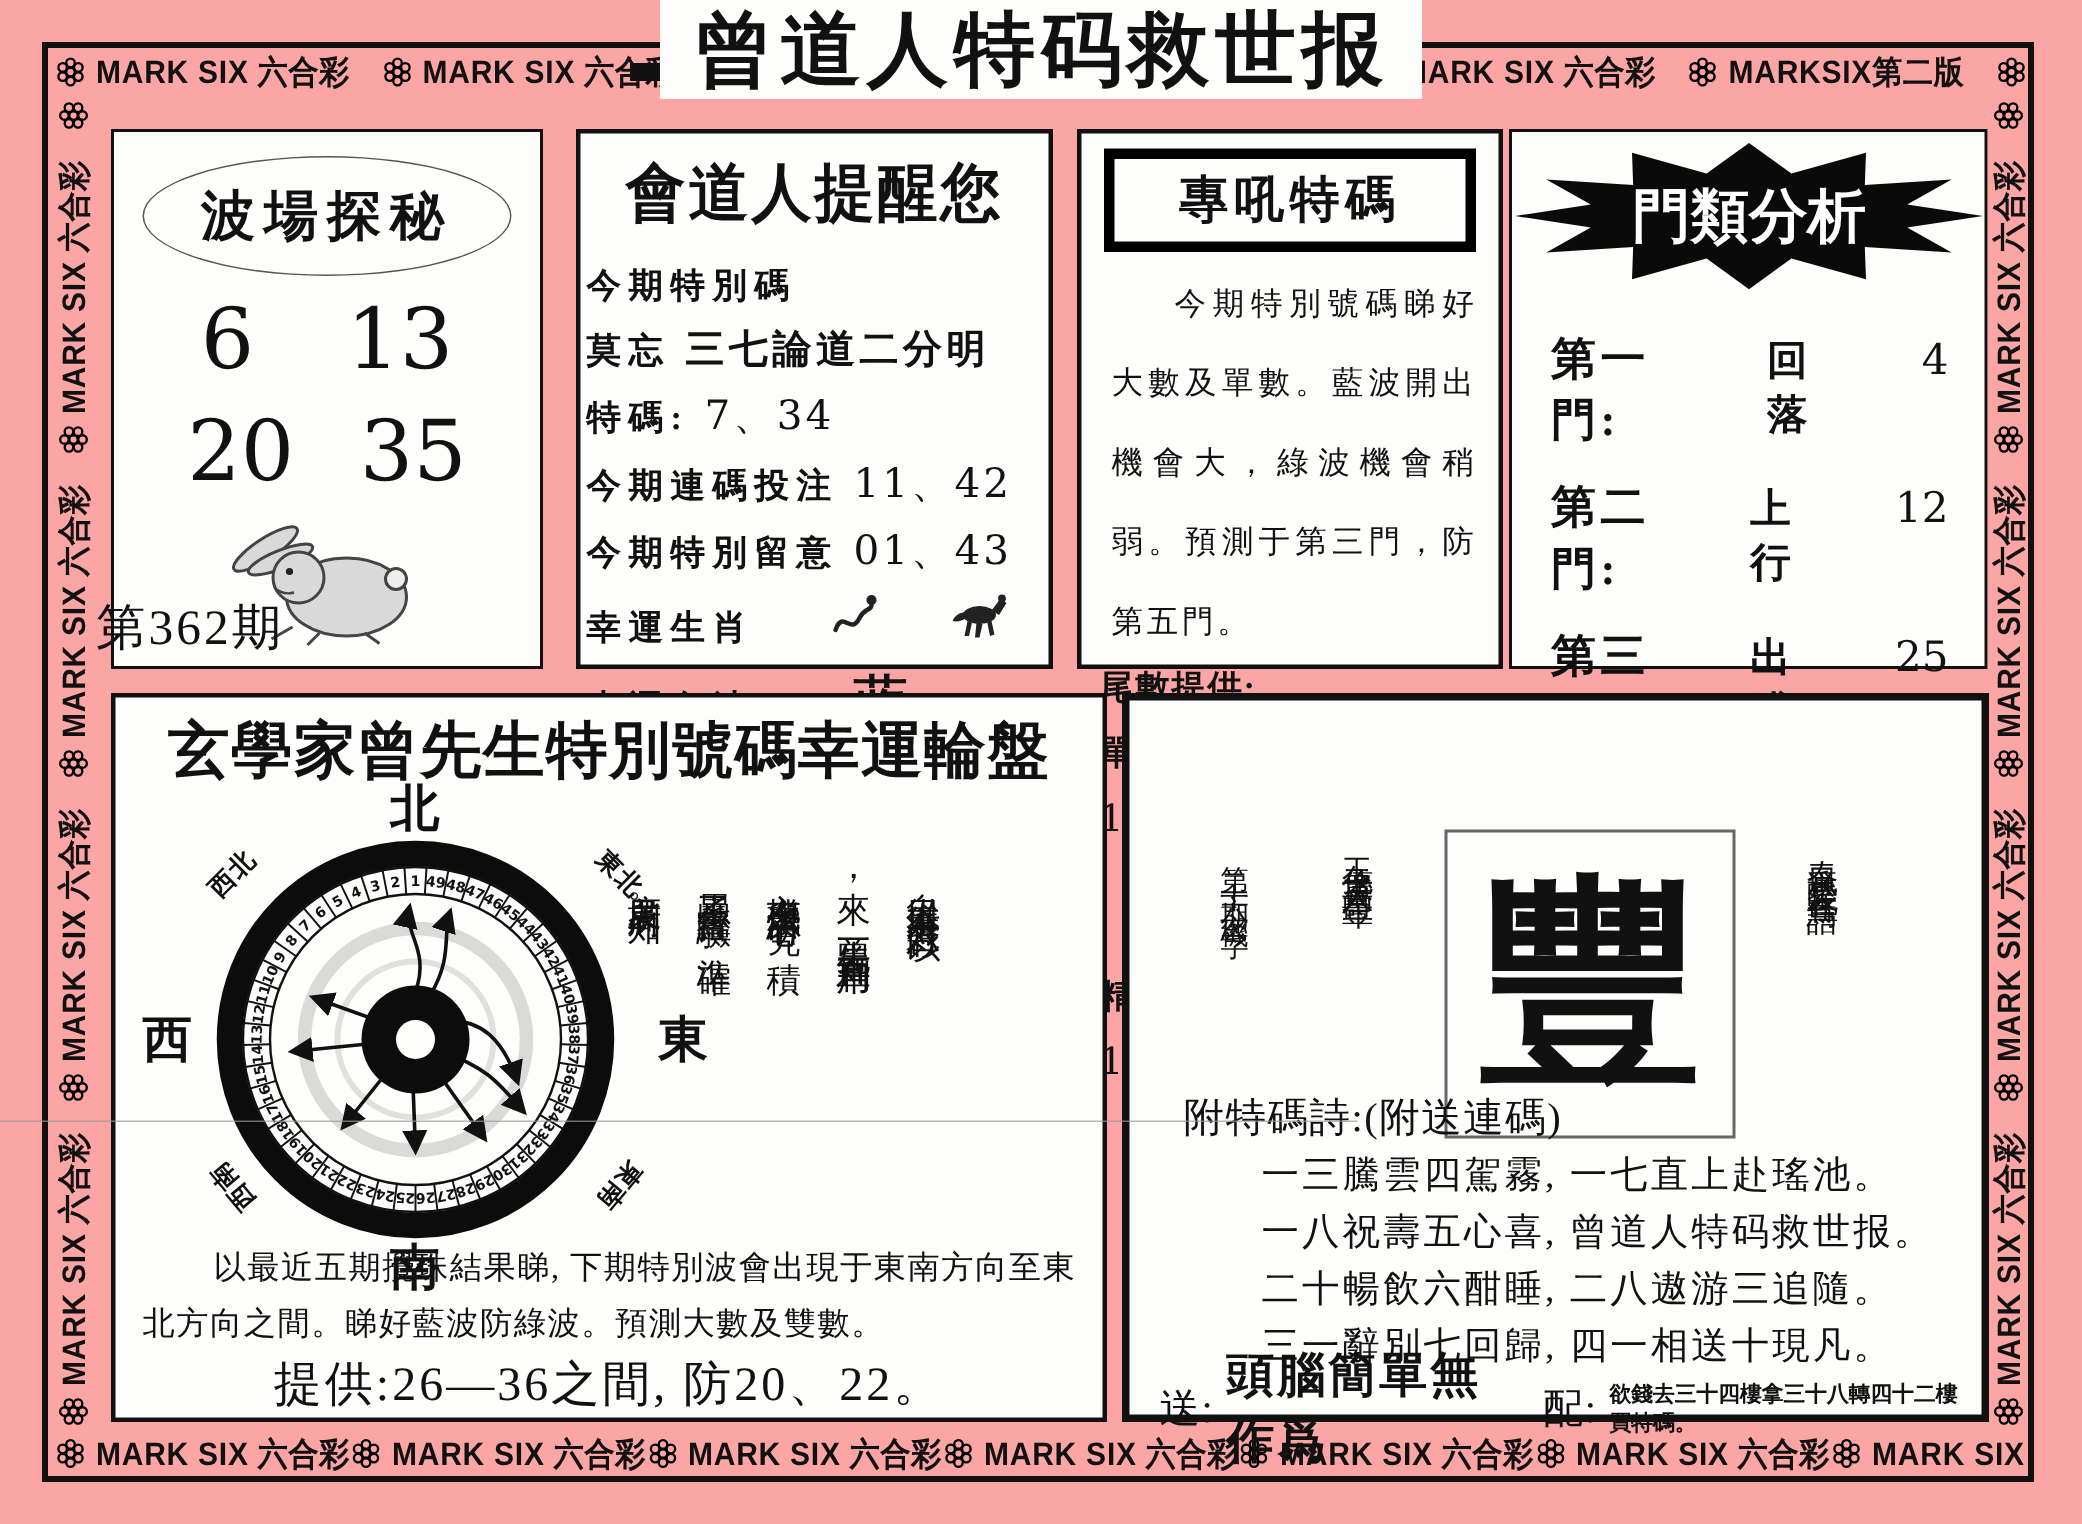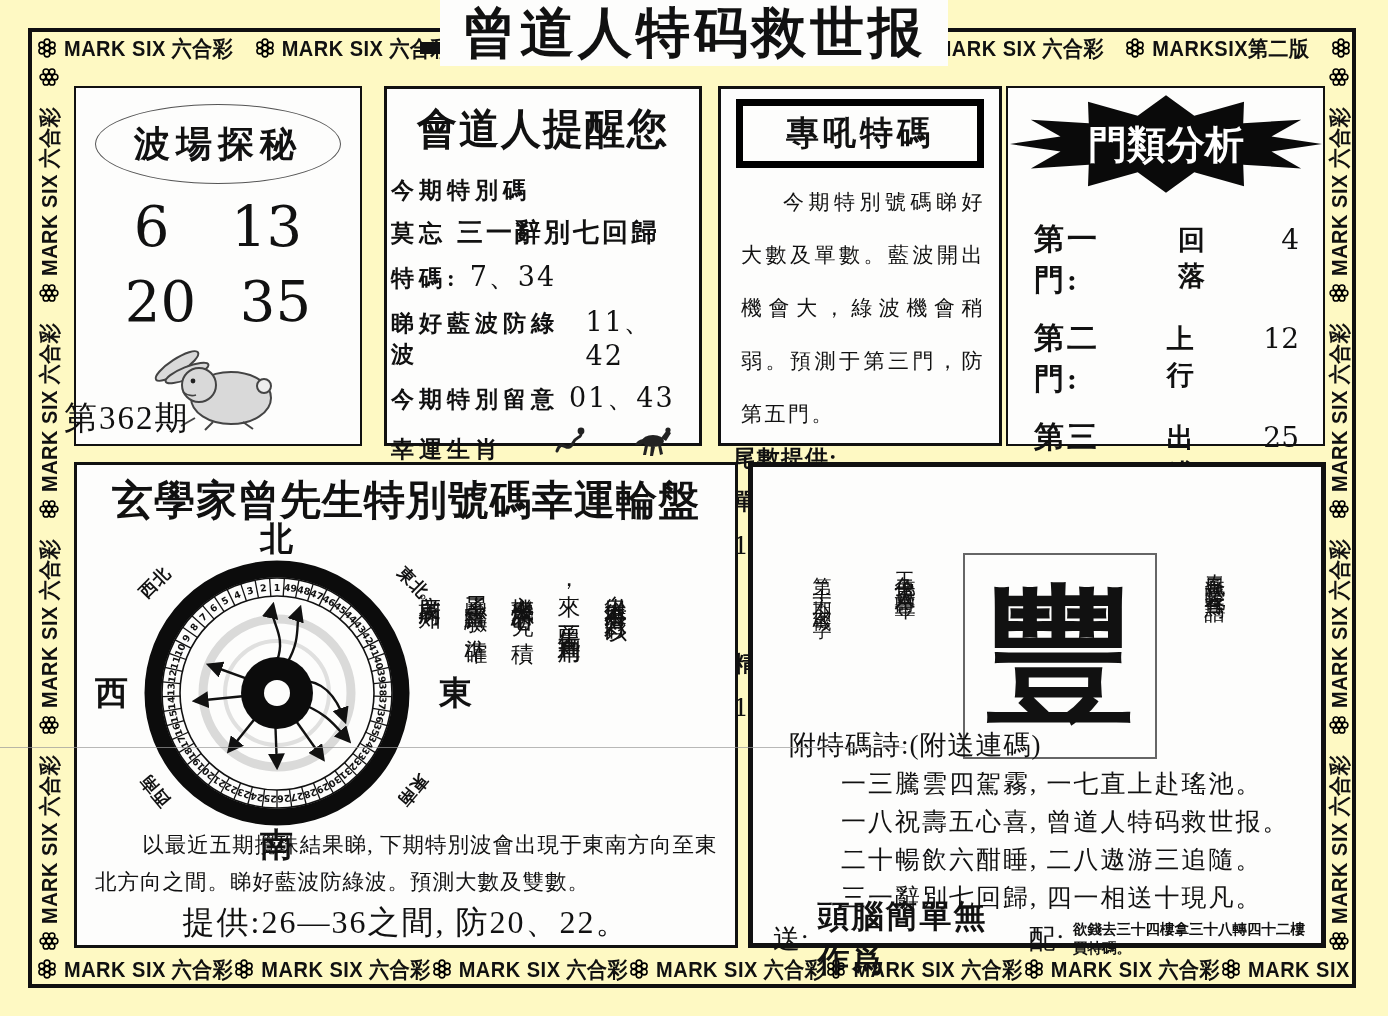--- a/index.html
+++ b/index.html
@@ -1,16 +1,16 @@
 <!DOCTYPE html>
 <html><head>
 <meta charset="utf-8">
 <style>
   html,body { margin:0; padding:0; background:#e8e8e8; }
-  .page { position:relative; width:1388px; height:1016px; background:#fef9c3; overflow:hidden;
+  .page { position:relative; width:1388px; height:1016px; background:#fca5a5; overflow:hidden;
           font-family:"Liberation Serif", serif; color:#111; }
   
   .frame { position:absolute; left:28px; top:28px; width:1328px; height:960px; border:4px solid #101010; box-sizing:border-box; }
   .strip { position:absolute; display:flex; align-items:center; justify-content:space-between; overflow:hidden; white-space:nowrap; }
   .strip-top    { left:36px; top:32px;  width:1316px; height:32px; }
   .strip-bottom { left:36px; top:952px; width:1316px; height:34px; }
   .strip-left, .strip-right { width:886px; height:34px; transform-origin:0 0; transform:rotate(-90deg); }
   .strip-left  { left:32px;  top:952px; }
   .strip-right { left:1322px; top:952px; }
   .bunit { display:inline-flex; align-items:center; gap:6px; }
@@ -467,28 +467,28 @@
   </div>
 
   <div class="box box2">
     <div class="tx-title">會道人提醒您</div>
     <div class="tx-rows">
       <div class="tx-row">
         <span class="tx-label">今期特別碼</span>
       </div>
       <div class="tx-row">
         <span class="tx-label">莫忘</span>
-        <span class="tx-big">三一辭別七回歸</span>
+        <span class="tx-big">三七論道二分明</span>
       </div>
       <div class="tx-row">
         <span class="tx-label">特碼:</span>
         <span class="tx-val">7、34</span>
       </div>
       <div class="tx-row">
-        <span class="tx-label">睇好藍波防綠波</span>
+        <span class="tx-label">今期連碼投注</span>
         <span class="tx-val">11、42</span>
       </div>
       <div class="tx-row">
         <span class="tx-label">今期特別留意</span>
         <span class="tx-val">01、43</span>
       </div>
       <div class="tx-row">
         <span class="tx-label">幸運生肖</span>
         <span class="zodiac">
           <svg width="36" height="32" viewBox="0 0 36 32">

